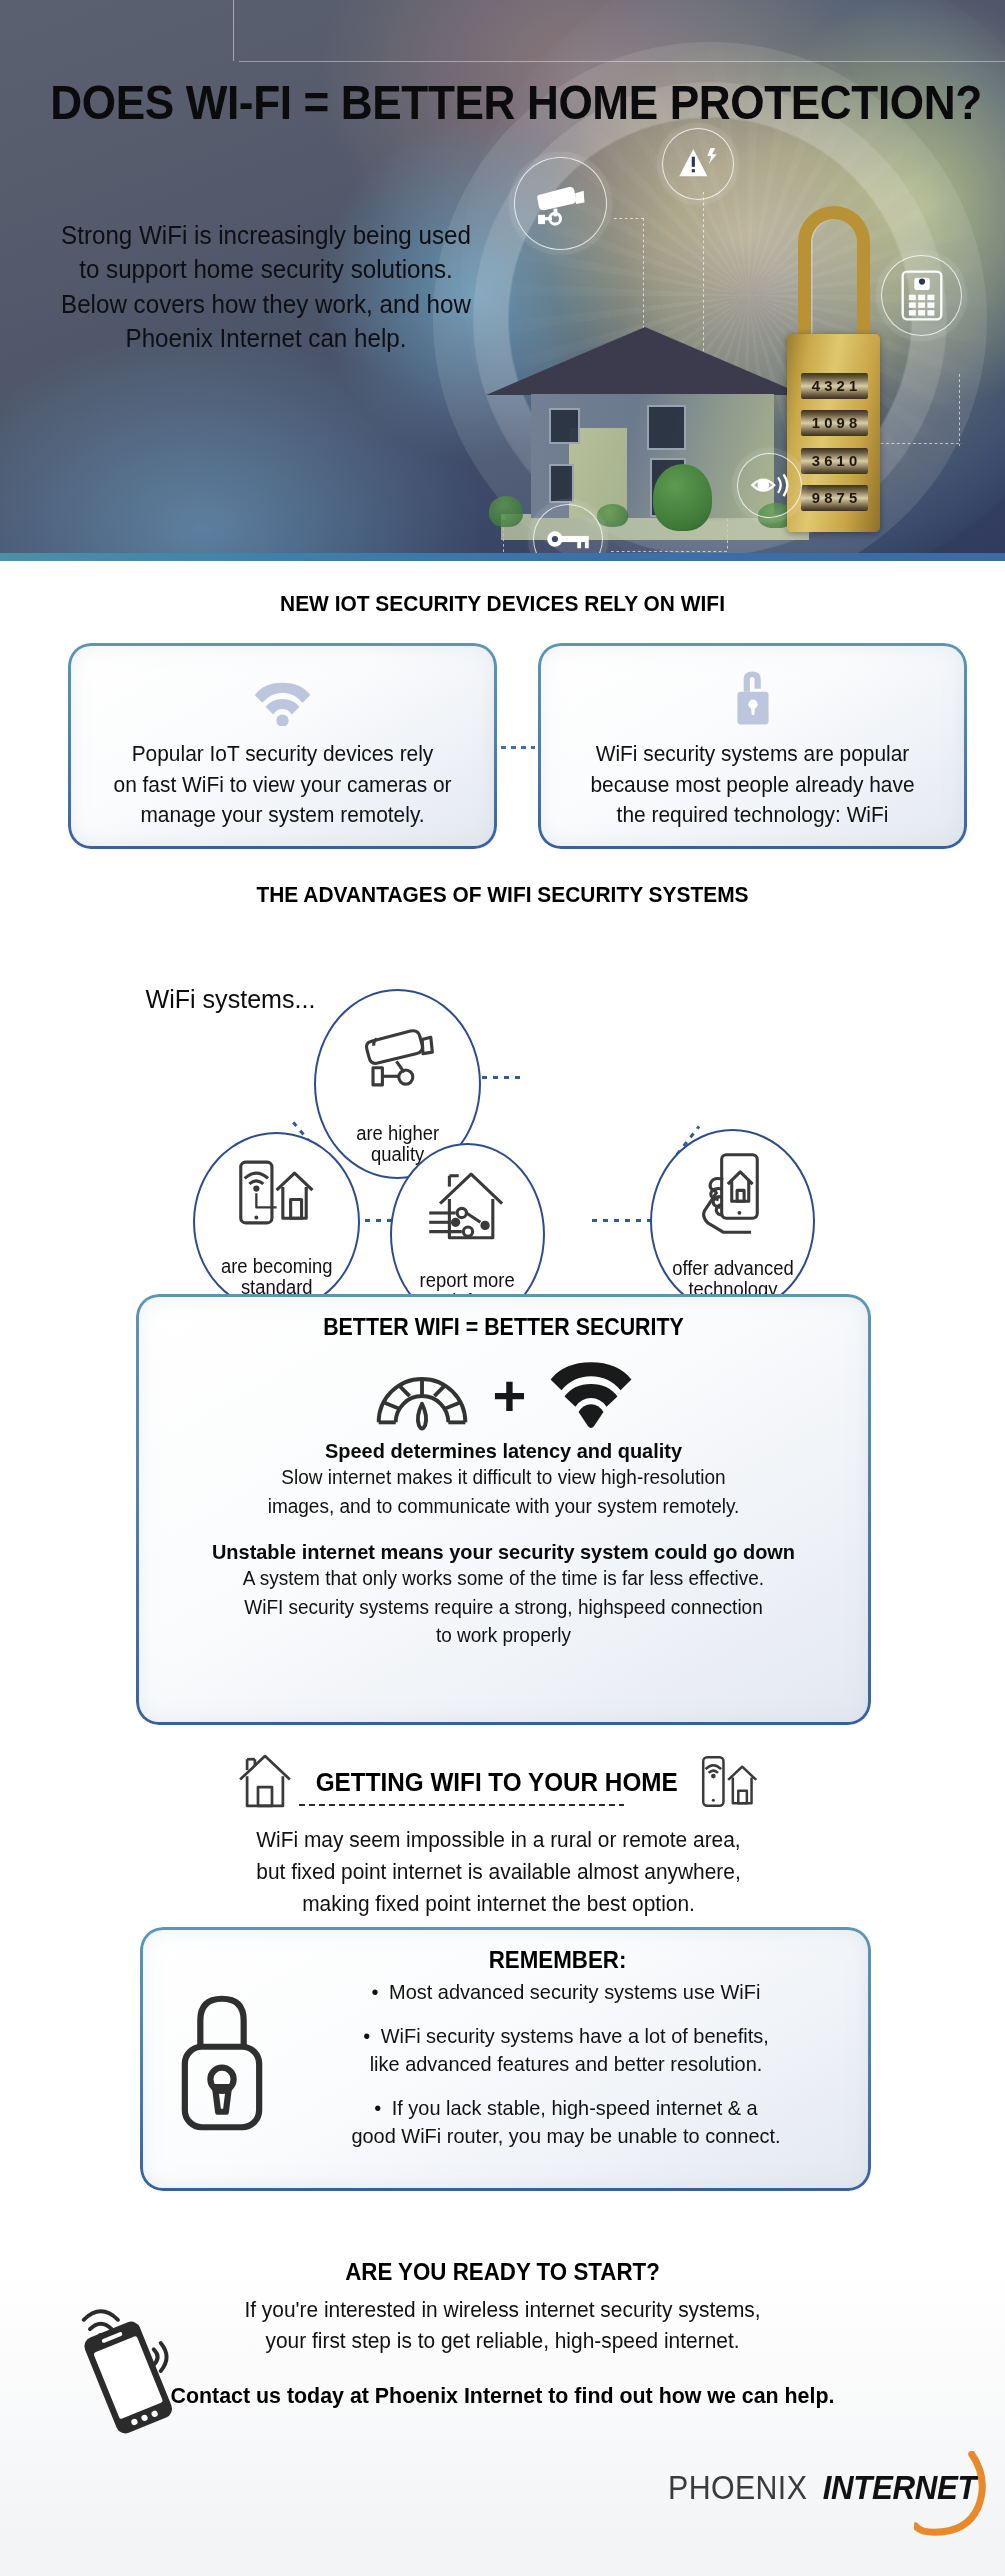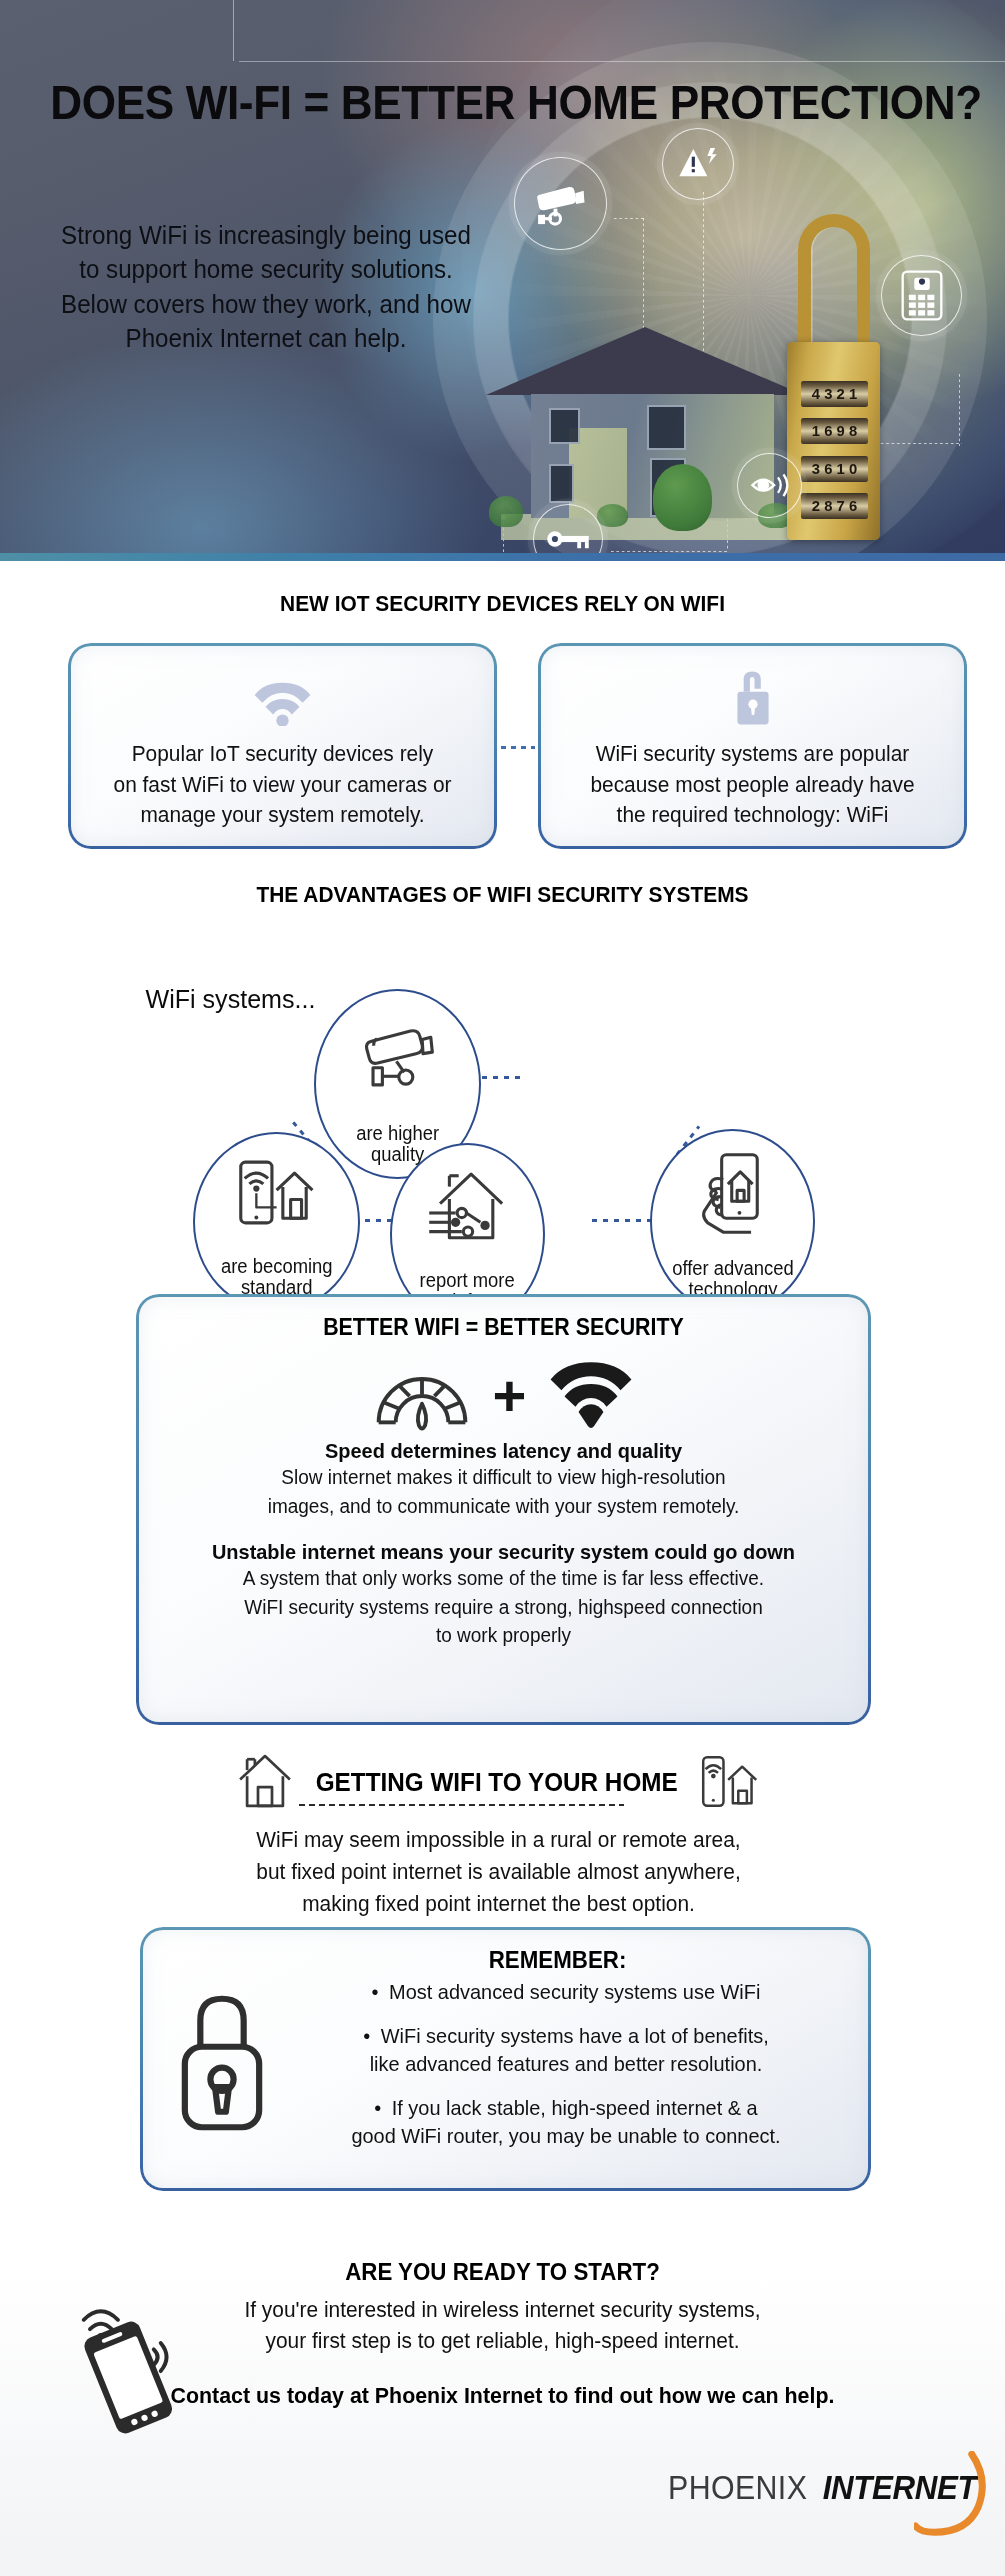--- a/index.html
+++ b/index.html
@@ -123,21 +123,21 @@
   .house-base {
     position: absolute; left: 0; top: 187px; width: 308px; height: 26.4px;
     background: linear-gradient(100deg, #bcc6a4 0%, #c6cfa8 50%, #cfd6ad 100%);
     opacity: 0.8;
   }
   .hedge {
     position: absolute; border-radius: 50% 50% 42% 42%;
     background: radial-gradient(circle at 38% 32%, #5f9a4f 0%, #3f7a3a 70%, #2f5e2d 100%);
   }
 
-  .padlock { position: absolute; left: 315px; top: 97px; width: 105px; height: 326px; }
+  .padlock { position: absolute; left: 315px; top: 89px; width: 105px; height: 326px; }
   .padlock-shackle {
     position: absolute; left: 17px; top: 0; width: 72px; height: 148px;
     border: 13.2px solid #b99236;
     border-bottom: none;
     border-radius: 37px 37px 0 0;
     background: transparent;
     box-shadow: inset 1.6px 0 0 rgba(255,255,255,0.35);
   }
   .padlock-body {
     position: absolute; left: 6.2px; top: 128px; width: 93px; height: 198px;
@@ -424,23 +424,23 @@
         <div class="hedge" style="left:152px; top:137px; width:59px; height:67px;"></div>
         <div class="hedge" style="left:-12.4px; top:169px; width:34px; height:31px; opacity:.8;"></div>
         <div class="hedge" style="left:96px; top:177px; width:31px; height:23px; opacity:.8;"></div>
         <div class="hedge" style="left:257px; top:176px; width:36px; height:25px; opacity:.8;"></div>
       </div>
 
       <div class="padlock">
         <div class="padlock-shackle"></div>
         <div class="padlock-body"></div>
         <div class="dial-row" style="top:167px;">4 3 2 1</div>
-        <div class="dial-row" style="top:204px;">1 6 9 8</div>
+        <div class="dial-row" style="top:204px;">1 0 9 8</div>
         <div class="dial-row" style="top:242px;">3 6 1 0</div>
-        <div class="dial-row" style="top:279px;">2 8 7 6</div>
+        <div class="dial-row" style="top:279px;">9 8 7 5</div>
       </div>
 
       <div class="badge" style="left:48px; top:40px; width:93px; height:93px;">
         <svg width="51" height="44" viewBox="0 0 66 56" fill="#fff">
           <path d="M6 16 L44 6 Q50 5 51 11 L53 21 Q54 27 48 28 L12 36 Q6 37 5 31 L3 21 Q2 17 6 16 Z"></path>
           <path d="M52 14 L63 11 L64 26 L53 28 Z"></path>
           <rect x="24" y="34" width="5" height="10"></rect>
           <circle cx="26" cy="47" r="7" fill="none" stroke="#fff" stroke-width="4"></circle>
           <rect x="4" y="42" width="9" height="12"></rect>
           <rect x="12" y="45" width="10" height="4"></rect>

